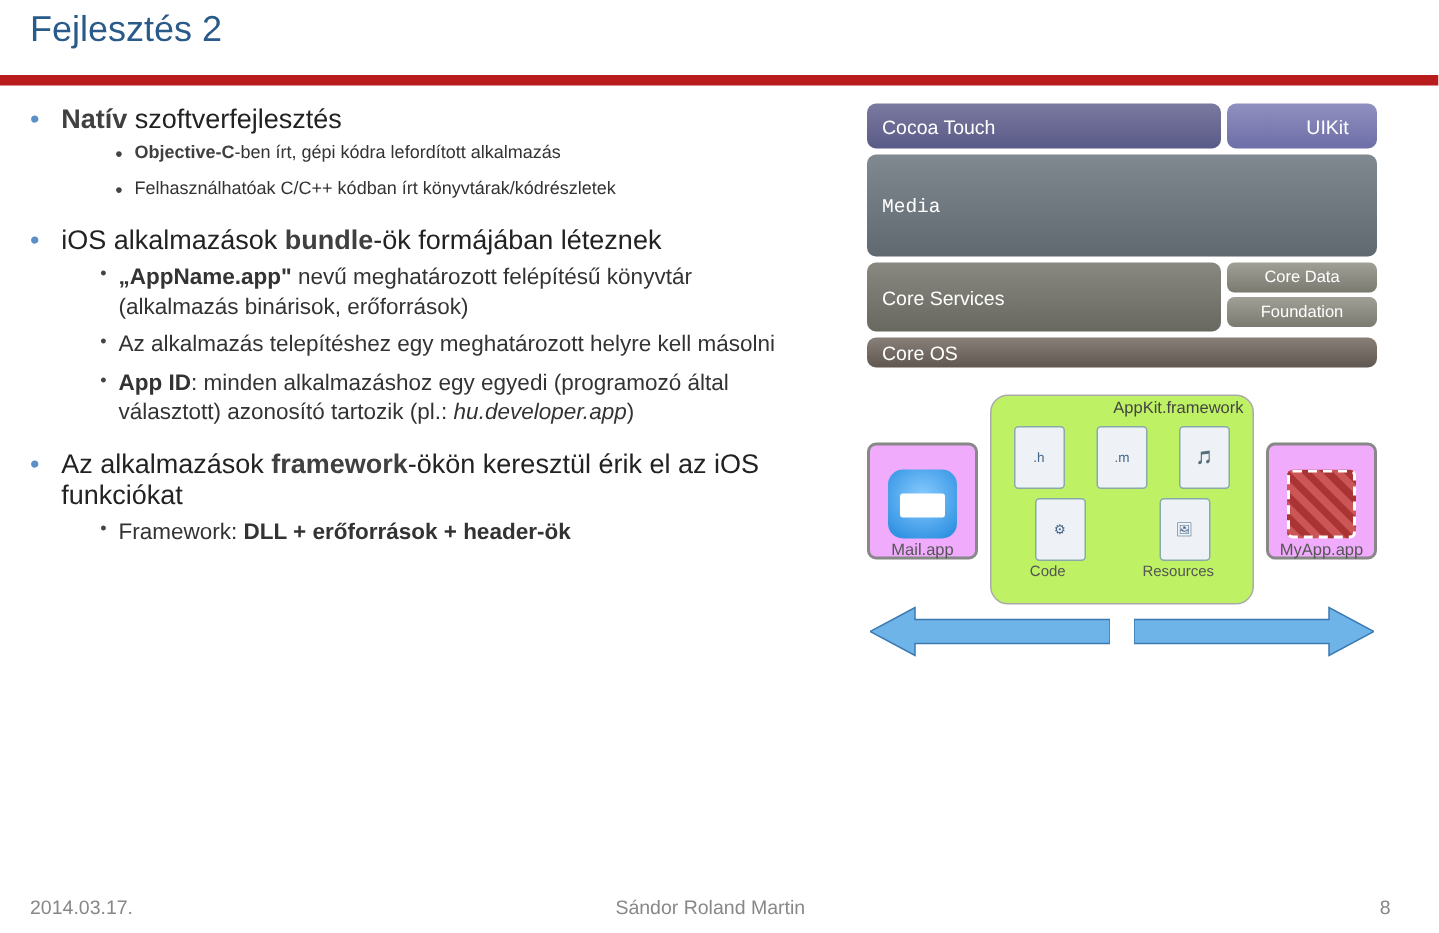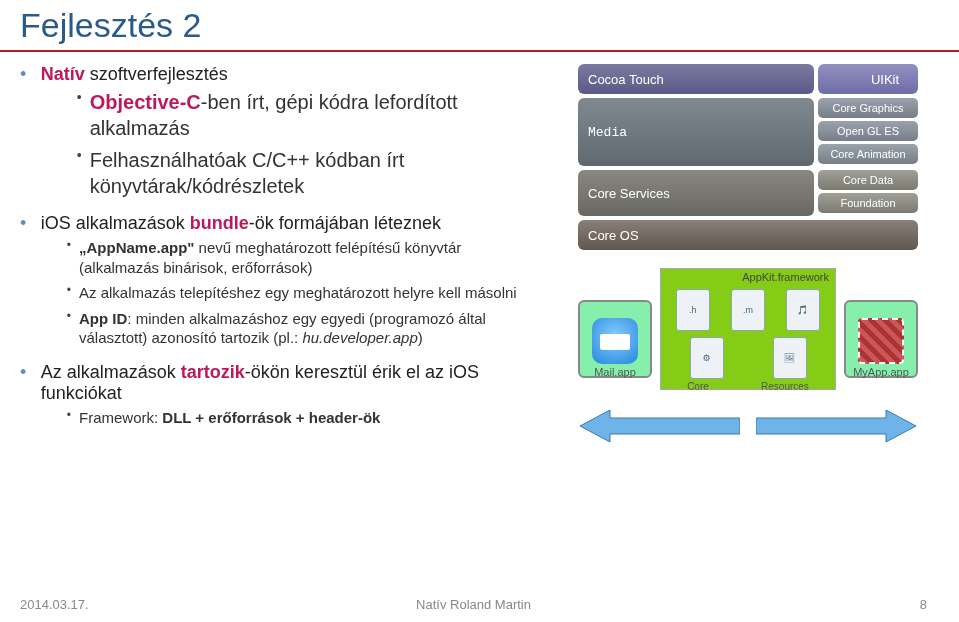--- a/index.html
+++ b/index.html
@@ -6,58 +6,58 @@
     body {
       font-family: 'Segoe UI', 'Calibri Light', Arial, sans-serif;
       width: 959px;
       height: 622px;
       background: #fff;
       position: relative;
       overflow: hidden;
     }
     .slide { padding: 0; height: 100%; }
     .title {
-      font-size: 34px;
+      font-size: 24px;
       font-weight: 300;
       color: #2a5a8a;
-      padding: 6px 20px 5px;
-      border-bottom: 2px solid #b91c1c;
+      padding: 6px 20px 16px;
+      border-bottom: 7px solid #b91c1c;
       margin-bottom: 12px;
     }
     .content-wrap {
       display: flex;
       padding: 0 20px;
       gap: 18px;
     }
     .left-col { flex: 0 0 540px; }
     .right-col { flex: 1; }
     ul { list-style: none; }
     .b1 > li { margin-bottom: 8px; }
     .b1 > li::before {
       content: "•";
       color: #5b8fc7;
       font-size: 18px;
       margin-right: 10px;
       display: inline-block;
       vertical-align: top;
     }
     .b1-text { display: inline; font-size: 18px; color: #222; }
-    .bold { font-weight: 700; color: #be185d; }
+    .bold { font-weight: 700; color: #404040; }
     .boldish { font-weight: 600; }
     .b2 { margin-left: 36px; margin-top: 4px; }
     .b2 > li { margin-bottom: 6px; }
     .b2 > li::before {
       content: "•";
       color: #444;
       font-size: 14px;
       margin-right: 8px;
       display: inline-block;
       vertical-align: top;
     }
-    .b2-text { display: inline; font-size: 20px; color: #333; line-height: 1.3; }
+    .b2-text { display: inline; font-size: 12px; color: #333; line-height: 1.3; }
     .b3 { margin-left: 26px; margin-top: 4px; }
     .b3 > li { margin-bottom: 6px; }
     .b3 > li::before {
       content: "•";
       color: #444;
       font-size: 12px;
       margin-right: 8px;
       display: inline-block;
       vertical-align: top;
     }
@@ -78,42 +78,42 @@
     }
     .lname { flex: 1; }
     .cocoa { background: linear-gradient(#7a7aa0,#5a5a88); height: 30px; }
     .uikit { background: linear-gradient(#9090c0,#6e6ea8); width: 100px; justify-content: center; height: 30px; padding-left: 44px; }
     .media { background: linear-gradient(#808890,#606870); height: 68px; font-family: Liberation Mono, monospace; }
     .media-sub { display: flex; flex-direction: column; gap: 3px; width: 100px; }
     .msub { background: linear-gradient(#9aa2ac,#767e88); height: 20px; font-size: 11px; justify-content: center; border-radius: 5px; padding: 2px; }
     .core-srv { background: linear-gradient(#888880,#686860); height: 46px; }
     .srv-sub { display: flex; flex-direction: column; gap: 3px; width: 100px; }
     .ssub { background: linear-gradient(#a0a096,#7a7a70); height: 20px; font-size: 11px; justify-content: center; border-radius: 5px; padding: 2px; }
-    .core-os { background: linear-gradient(#888078,#605850); height: 30px; }
+    .core-os { background: linear-gradient(#888078,#605850); height: 20px; }
 
     
     .app-diag { width: 340px; margin-top: 18px; position: relative; height: 230px; }
     .app-box {
       position: absolute;
       border: 2px solid #888;
       border-radius: 6px;
-      background: #86efac;
+      background: #f0abfc;
       text-align: center;
       font-size: 11px;
       color: #444;
     }
     .mail-app { left: 0; top: 32px; width: 74px; height: 78px; }
     .my-app { right: 0; top: 32px; width: 74px; height: 78px; }
     .appkit-box {
       position: absolute;
       left: 82px; top: 0; right: 82px;
-      height: 122px;
+      height: 140px;
       border: 1px solid #aaa;
-      border-radius: 0;
-      background: #84cc16;
+      border-radius: 12px;
+      background: #bef264;
       text-align: center;
       font-size: 11px;
       color: #444;
     }
     .appkit-title { text-align: right; padding: 2px 6px; }
     .icon-row { display: flex; justify-content: space-around; margin-top: 4px; padding: 0 4px; }
     .file-ic {
       width: 34px; height: 42px;
       background: #eef2f6;
       border: 1px solid #8aa;
@@ -202,44 +202,39 @@
               <li><span class="inline-block3 b3-text"><span class="boldish">„AppName.app"</span><span> nevű meghatározott felépítésű könyvtár (alkalmazás binárisok, erőforrások)</span></span></li>
               <li><span class="inline-block3 b3-text">Az alkalmazás telepítéshez egy meghatározott helyre kell másolni</span></li>
               <li><span class="inline-block3 b3-text"><span class="boldish">App ID</span><span>: minden alkalmazáshoz egy egyedi (programozó által választott) azonosító tartozik (pl.: </span><i>hu.developer.app</i><span>)</span></span></li>
             </ul>
           </span>
         </li>
 
         <li>
           <span class="inline-block">
             <span class="b1-text">
-              <span>Az alkalmazások </span><span class="bold">tartozik</span><span>-ökön keresztül érik el az iOS funkciókat</span>
+              <span>Az alkalmazások </span><span class="bold">framework</span><span>-ökön keresztül érik el az iOS funkciókat</span>
             </span>
             <ul class="b3">
               <li><span class="inline-block3 b3-text"><span>Framework: </span><span class="boldish">DLL + erőforrások + header-ök</span></span></li>
             </ul>
           </span>
         </li>
       </ul>
     </div>
 
     <div class="right-col">
 
       <div class="ios-stack">
         <div class="row">
           <div class="layer cocoa lname">Cocoa Touch</div>
           <div class="layer uikit">UIKit</div>
         </div>
         <div class="row">
           <div class="layer media lname">Media</div>
-          <div class="media-sub">
-            <div class="layer msub">Core Graphics</div>
-            <div class="layer msub">Open GL ES</div>
-            <div class="layer msub">Core Animation</div>
-          </div>
         </div>
         <div class="row">
           <div class="layer core-srv lname">Core Services</div>
           <div class="srv-sub">
             <div class="layer ssub">Core Data</div>
             <div class="layer ssub">Foundation</div>
           </div>
         </div>
         <div class="row">
           <div class="layer core-os lname">Core OS</div>
@@ -257,21 +252,21 @@
           <div class="icon-row">
             <div class="file-ic">.h</div>
             <div class="file-ic">.m</div>
             <div class="file-ic">🎵</div>
           </div>
           <div class="icon-row ic-row2">
             <div class="file-ic">⚙</div>
             <div class="file-ic">🖼</div>
           </div>
           <div class="foot-lbl">
-            <span>Core</span>
+            <span>Code</span>
             <span>Resources</span>
           </div>
         </div>
 
         <div class="app-box my-app">
           <div class="stamp-icon"></div>
           <div class="lbl-under">MyApp.app</div>
         </div>
 
         <div class="arrow arrow-l">
@@ -283,16 +278,16 @@
           <svg viewBox="0 0 160 36">
               <polygon points="160,18 130,2 130,10 0,10 0,26 130,26 130,34" fill="#6fb4e8" stroke="#3a7ab0"></polygon>
             </svg>
         </div>
       </div>
     </div>
   </div>
 
   <div class="footer">
     <span>2014.03.17.</span>
-    <span class="center">Natív Roland Martin</span>
+    <span class="center">Sándor Roland Martin</span>
     <span>8</span>
   </div>
 </div>
 
 </body></html>

